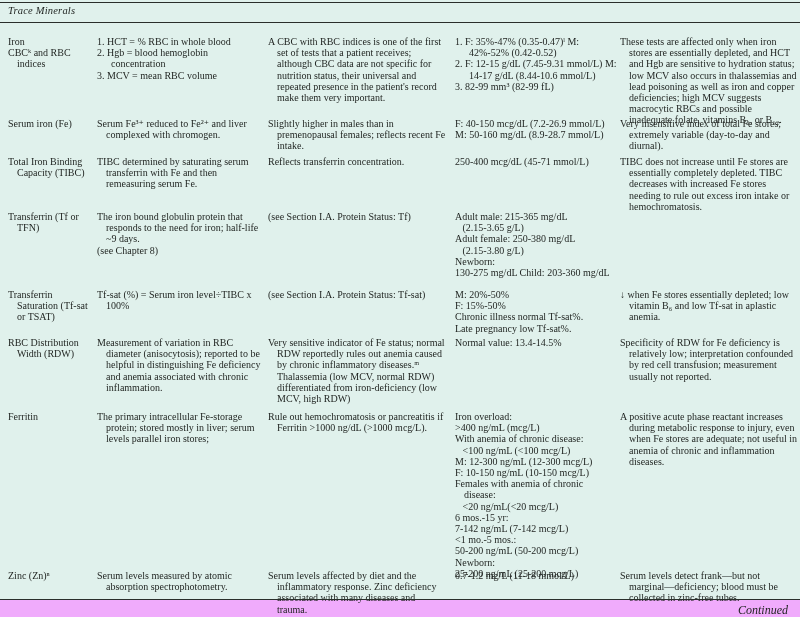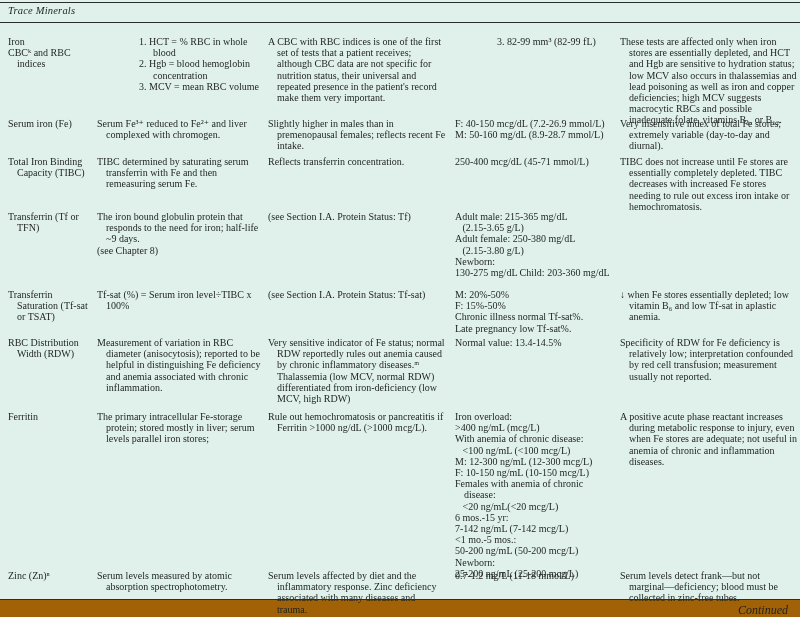--- a/index.html
+++ b/index.html
@@ -4,21 +4,21 @@
 <style>
   html, body { margin: 0; padding: 0; }
   body {
     font-family: "Liberation Serif", "DejaVu Serif", serif;
     background: #ffffff;
   }
   #page {
     position: relative;
     width: 800px;
     height: 617px;
-    background: #a16207;
+    background: #f0abfc;
     overflow: hidden;
   }
   #table-bg {
     position: absolute;
     left: 0; top: 0;
     width: 800px; height: 600px;
     background: #e0f1ec;
   }
   .rule {
     position: absolute;
@@ -59,21 +59,20 @@
   .col3 { left: 455px; width: 162px; }
   .col4 { left: 620px; width: 177px; }
   .para {
     padding-left: 9px;
     text-indent: -9px;
     white-space: pre-wrap;
   }
   .para.li {
     padding-left: 14px;
     text-indent: -14px;
-    margin-left: 42px;
   }
 </style>
 </head>
 <body>
 
 <div id="page">
   <div id="table-bg"></div>
   <div id="top-rule" class="rule"></div>
   <div id="section-title">Trace Minerals</div>
   <div id="header-rule" class="rule"></div>
@@ -85,20 +84,22 @@
         </div>
         <div class="cell col1">
           <div class="para li">1. HCT = % RBC in whole blood</div>
           <div class="para li">2. Hgb = blood hemoglobin concentration</div>
           <div class="para li">3. MCV = mean RBC volume</div>
         </div>
         <div class="cell col2">
           <div class="para">A CBC with RBC indices is one of the first set of tests that a patient receives; although CBC data are not specific for nutrition status, their universal and repeated presence in the patient's record make them very important.</div>
         </div>
         <div class="cell col3">
+          <div class="para li">1. F: 35%-47% (0.35-0.47)ˡ M: 42%-52% (0.42-0.52)</div>
+          <div class="para li">2. F: 12-15 g/dL (7.45-9.31 mmol/L) M: 14-17 g/dL (8.44-10.6 mmol/L)</div>
           <div class="para li">3. 82-99 mm³ (82-99 fL)</div>
         </div>
         <div class="cell col4">
           <div class="para">These tests are affected only when iron stores are essentially depleted, and HCT and Hgb are sensitive to hydration status; low MCV also occurs in thalassemias and lead poisoning as well as iron and copper deficiencies; high MCV suggests macrocytic RBCs and possible inadequate folate, vitamins B₆, or B₁₂.</div>
         </div>
       </div>
       <div class="row" style="top: 110px;">
         <div class="cell col0">
           <div class="para">Serum iron (Fe)</div>
         </div>

